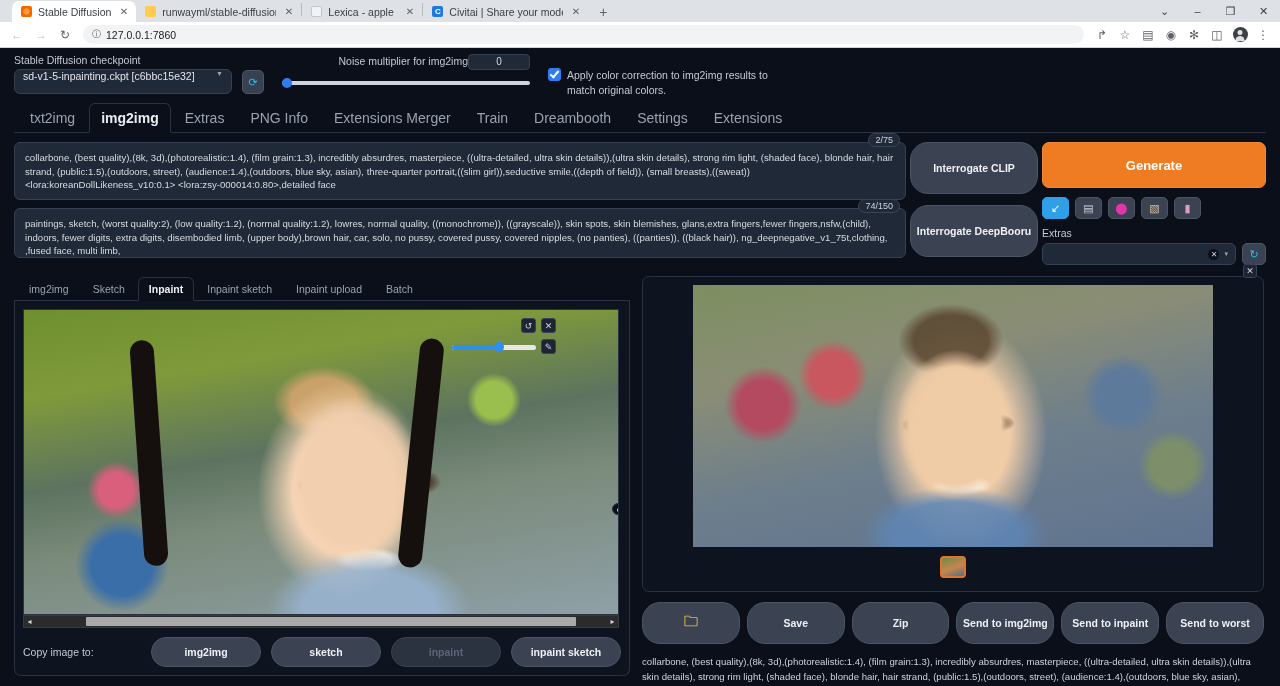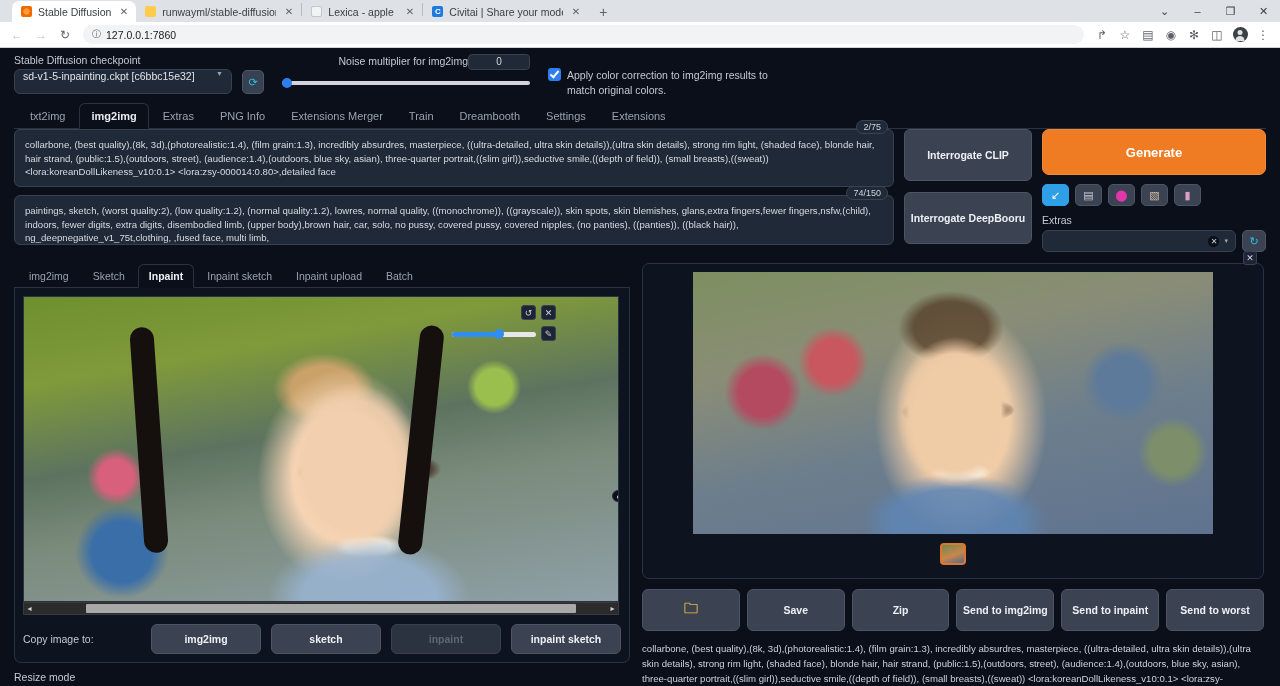--- a/index.html
+++ b/index.html
@@ -136,48 +136,48 @@
     border: solid #fff; border-width: 0 2px 2px 0; transform: rotate(40deg);
   }
   .cc-text { font-size: 10.5px; line-height: 1.4; color: #c5c9d3; max-width: 215px; }
 
   
   .maintabs {
     display: flex; align-items: flex-end; gap: 2px;
     border-bottom: 1px solid #2a3140; margin-top: 4px; padding-left: 4px;
   }
   .maintab {
-    font-size: 11px; padding: 6px 11px; color: #9aa2b1; border-radius: 6px 6px 0 0;
+    font-size: 14px; padding: 6px 11px; color: #9aa2b1; border-radius: 6px 6px 0 0;
     border: 1px solid transparent; position: relative; top: 1px;
   }
   .maintab.active {
     color: #e9ecf1; background: #0b0f19; border-color: #2a3140; border-bottom-color: #0b0f19;
     font-weight: bold;
   }
 
   
-  .prompt-section { display: flex; gap: 10px; }
+  .prompt-section { display: flex; gap: 4px; margin-top: 9px; }
   .prompt-col { flex: 1 1 auto; width: 872px; }
   .ta-wrap { position: relative; margin-bottom: 8px; }
   .token-badge {
     position: absolute; right: 6px; top: -9px; background: #1f2937;
     border: 1px solid #3b4453; border-radius: 8px; font-size: 9px;
     color: #cfd4dd; padding: 1px 6px; z-index: 3;
   }
   .textarea {
     width: 100%; background: #1f2937; border: 1px solid #374151; border-radius: 6px;
     font-size: 9.6px; line-height: 13.5px; color: #d8dbe2; padding: 8px 10px;
     word-break: break-word;
   }
   #prompt-ta { height: 58px; overflow: hidden; }
   #neg-ta { height: 50px; overflow: hidden; }
 
   .interrogate-col { width: 128px; display: flex; flex-direction: column; gap: 11px; }
   .btn {
-    background: #3b4252; border: 1px solid #4b5563; border-radius: 6px;
+    background: #3b4252; border: 1px solid #4b5563; border-radius: 18px;
     color: #eef0f4; font-size: 10.5px; display: flex; align-items: center;
     justify-content: center; text-align: center; font-weight: bold;
   }
   .interrogate-btn { height: 52px; }
 
   .gen-col { width: 224px; }
   .generate-btn {
     height: 46px; background: #ef7c22; border: 1px solid #f08a38; border-radius: 7px;
     color: #fff; font-size: 13px; font-weight: bold; display: flex;
     align-items: center; justify-content: center;

